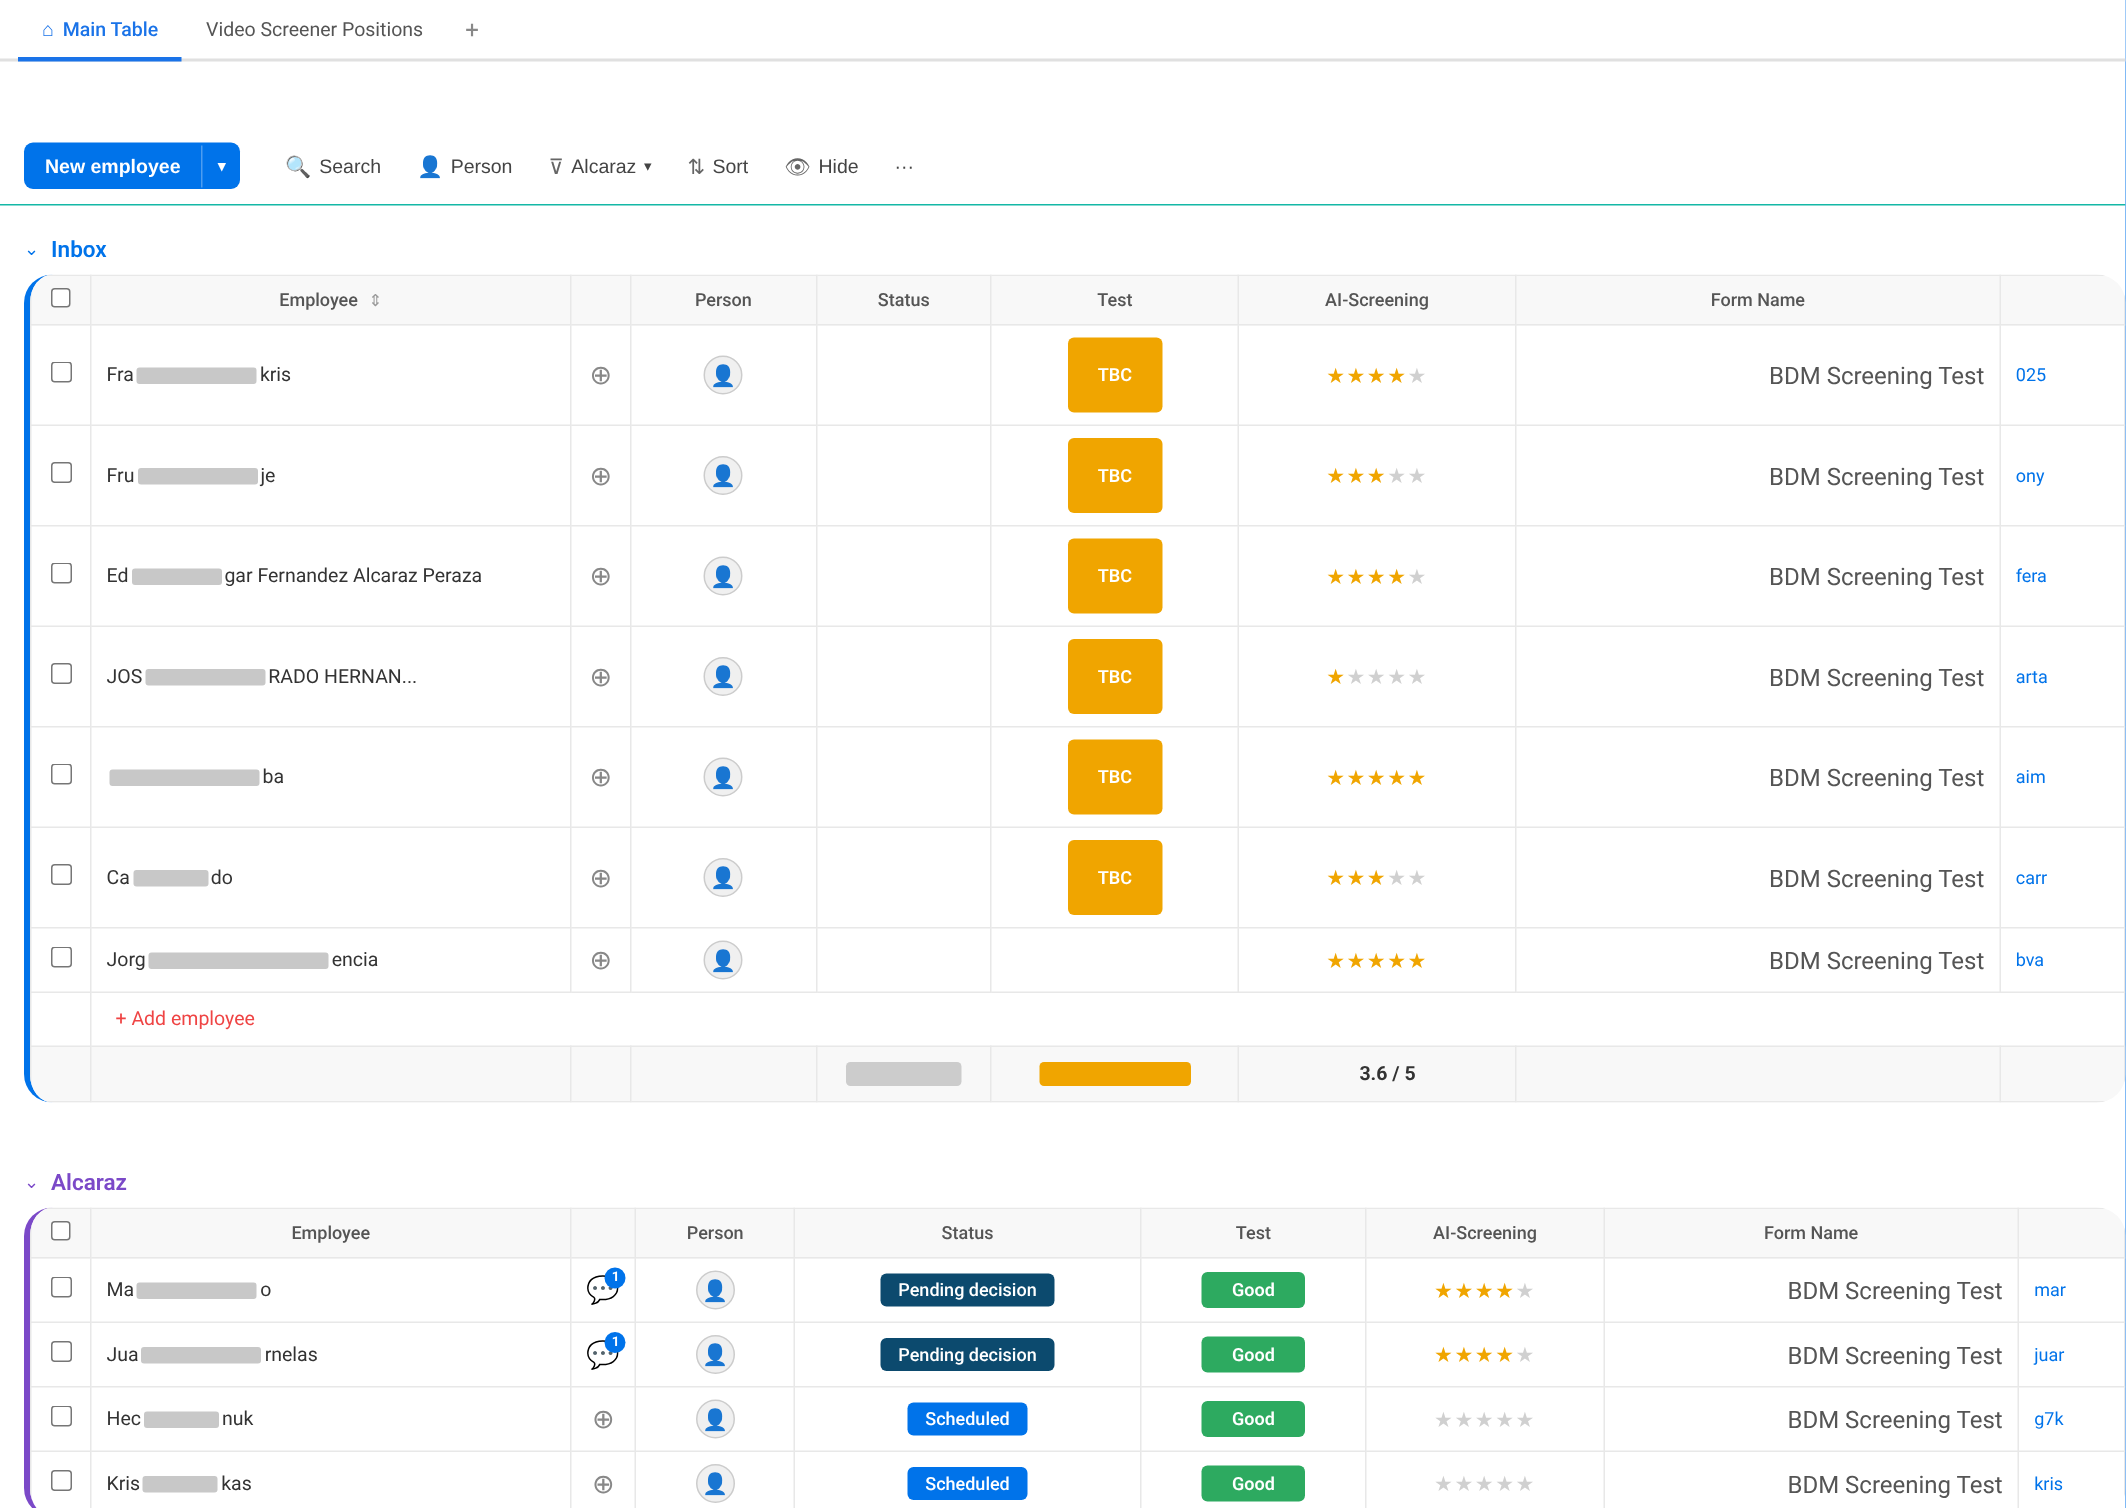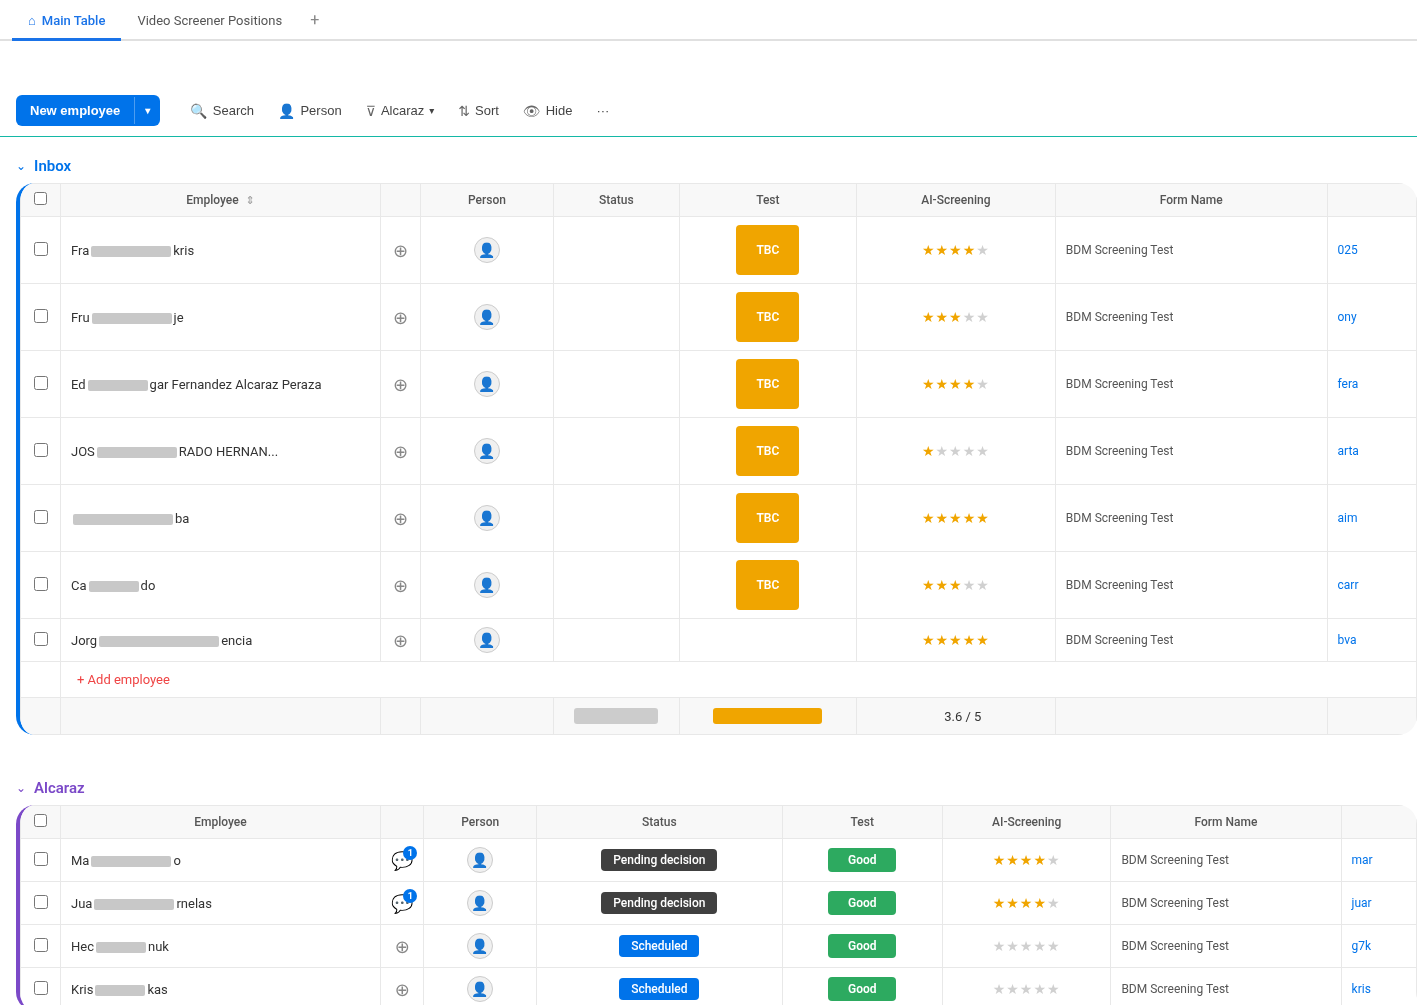--- a/index.html
+++ b/index.html
@@ -182,21 +182,21 @@
 
     .status-cell { text-align: center; }
     .status-badge {
       display: inline-block;
       padding: 4px 12px;
       border-radius: 4px;
       color: #fff;
       font-size: 12px;
       font-weight: 500;
     }
-    .status-pending { background: #404040; }
+    .status-pending { background: #0c4a6e; }
     .status-scheduled { background: #0073ea; }
 
     .test-cell { text-align: center; }
     .test-badge-tbc {
       display: inline-block;
       padding: 18px 20px;
       border-radius: 4px;
       background: #f0a500;
       color: #fff;
       font-size: 12px;
@@ -210,40 +210,40 @@
       background: #2daa60;
       color: #fff;
       font-size: 12px;
       font-weight: 600;
       min-width: 60px;
     }
 
     .stars { color: #f0a500; font-size: 14px; letter-spacing: 1px; }
     .star-empty { color: #d0d0d0; }
 
-    .form-name-cell { font-size: 12px; color: #555; white-space: nowrap; }
+    .form-name-cell { font-size: 16px; color: #555; white-space: nowrap; text-align: right; }
     .link-cell { color: #0073ea; font-size: 12px; white-space: nowrap; }
 
     
     .summary-row td { background: #f8f8f8; }
     .summary-gray-bar {
       height: 16px;
       background: #ccc;
       border-radius: 3px;
       margin: 2px auto;
       width: 80%;
     }
     .summary-orange-bar {
       height: 16px;
       background: #f0a500;
       border-radius: 3px;
       margin: 2px auto;
       width: 70%;
     }
-    .summary-score { font-weight: 400; color: #333; text-align: center; padding-left: 24px; }
+    .summary-score { font-weight: 700; color: #333; text-align: center; padding-left: 24px; }
 
     
     .add-employee-row td {
       color: #ef4444;
       font-size: 13px;
       padding: 10px 16px;
       cursor: pointer;
     }
 
     .gap-section { height: 24px; }

